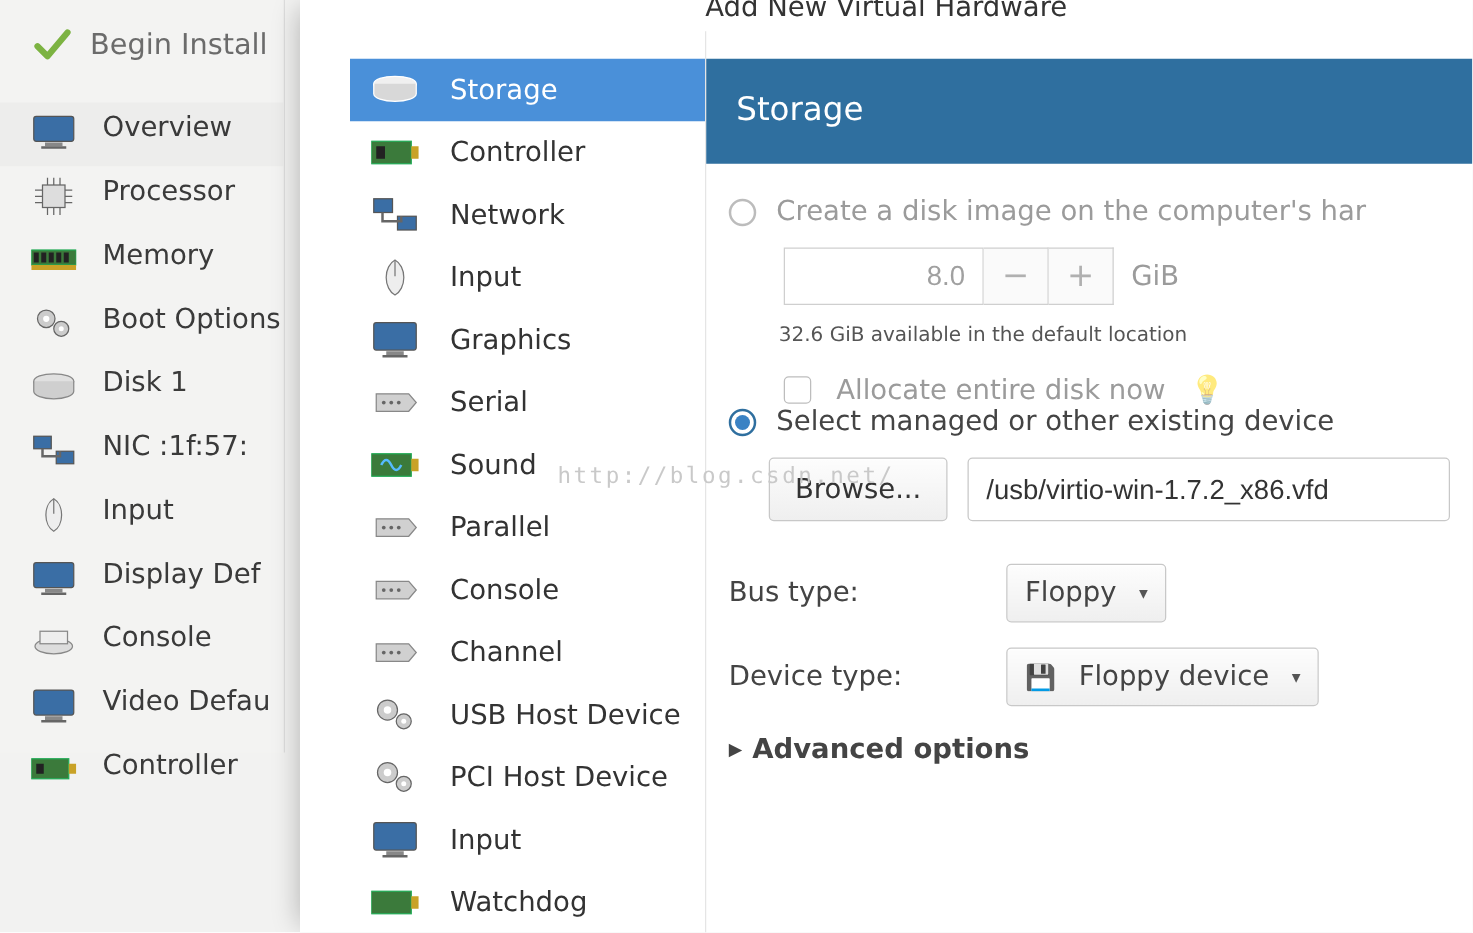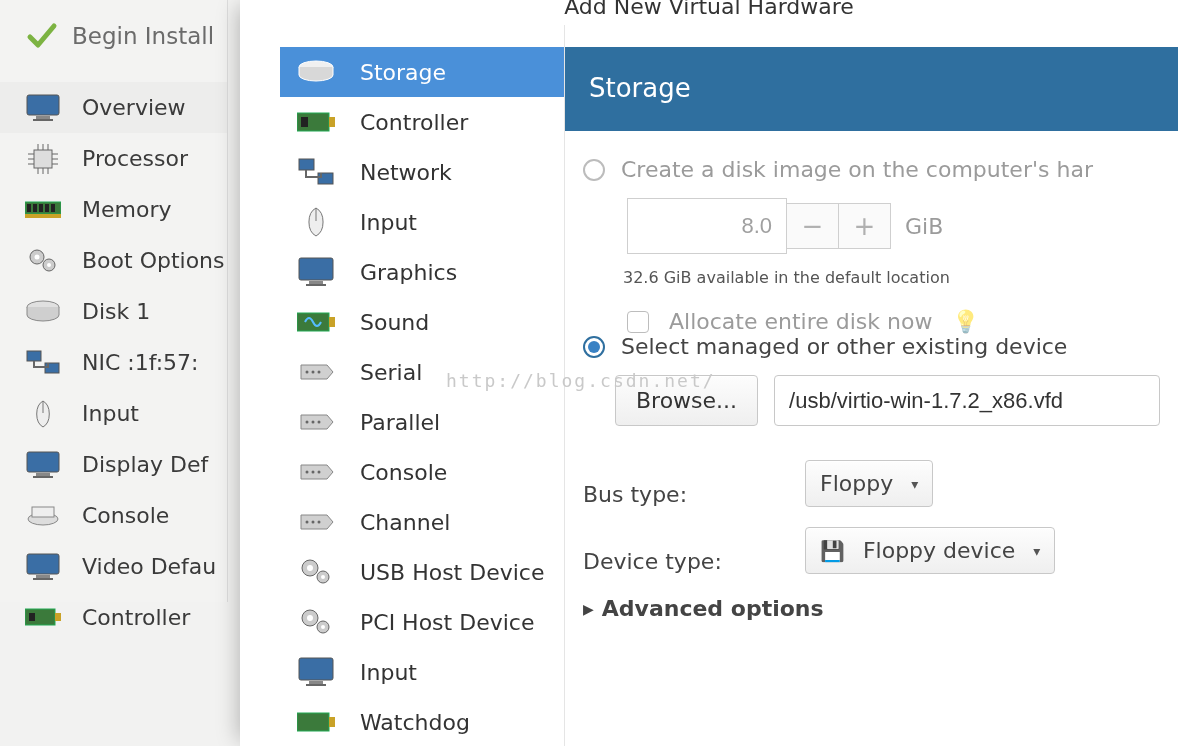--- a/index.html
+++ b/index.html
@@ -3,21 +3,21 @@
 <meta charset="utf-8">
 <style>
   * { box-sizing: border-box; }
   html,body { margin:0; padding:0; height:100%; font-family:"DejaVu Sans","Liberation Sans",sans-serif; color:#2b2b2b; background:#fff;}
   .app { position:relative; width:1178px; height:746px; overflow:hidden; background:#f2f2f1;}
   
   .back-window { position:absolute; left:0; top:0; width:228px; height:602px; background:#f3f3f2; border-right:1px solid #ddd;}
   .begin-install { display:flex; align-items:center; gap:14px; padding:20px 0 30px 26px; font-size:23px; color:#6b6b6b;}
   .check-icon svg{display:block}
   .back-list { list-style:none; margin:0; padding:0;}
-  .back-list li { display:flex; align-items:center; gap:18px; padding:8px 0 8px 22px; font-size:22px; color:#3a3a3a; height:51px;}
+  .back-list li { display:flex; gap:18px; padding:8px 0 8px 22px; font-size:22px; color:#3a3a3a; height:51px;}
   .back-list li.selected { background:#ededec;}
   .back-list .ic { width:42px; height:32px; display:flex; align-items:center; justify-content:center;}
   
   .modal { position:absolute; left:240px; top:0; right:0; height:746px; background:#fff; box-shadow:-8px 0 20px -6px rgba(0,0,0,.25);}
   .modal-title { text-align:center; font-size:22px; color:#333; padding:0 0 6px; margin-top:-6px;}
   .modal-body { display:flex; height:calc(100% - 24px);}
   
   .cat-list { width:325px; border-right:1px solid #e5e5e5; padding-top:22px; list-style:none; margin:0;}
   .cat-list li { display:flex; align-items:center; gap:22px; padding:8px 0 8px 14px; font-size:22px; color:#333; height:50px;}
   .cat-list li.selected { background:#4a90d9; color:#fff;}
@@ -26,31 +26,31 @@
   .panel { flex:1; display:flex; flex-direction:column;}
   .panel-header { background:#2f6f9f; color:#fff; font-size:26px; padding:26px 24px 28px; margin-top:22px;}
   .panel-content { padding:26px 18px 0 18px; font-size:22px; color:#444;}
   .row { display:flex; align-items:center; gap:16px; margin-bottom:16px;}
   .radio { width:22px; height:22px; border:2px solid #8a8a8a; border-radius:50%; display:inline-flex; align-items:center; justify-content:center; flex:0 0 auto;}
   .radio.disabled{ border-color:#bcbcbc;}
   .radio.checked { border-color:#2f6f9f;}
   .radio.checked::after{content:""; width:12px; height:12px; border-radius:50%; background:#3a82c4;}
   .muted { color:#9b9b9b;}
   .stepper { display:flex; align-items:center; margin-left:44px; margin-top:2px; margin-bottom:14px;}
-  .stepper input { width:160px; height:56px; border:1px solid #cfcfcf; text-align:right; padding:0 14px; font-size:22px; color:#a0a0a0; background:#fff;}
+  .stepper input { width:160px; height:46px; border:1px solid #cfcfcf; text-align:right; padding:0 14px; font-size:22px; color:#a0a0a0; background:#fff;}
   .stepper .btn { width:52px; height:46px; border:1px solid #cfcfcf; border-left:none; background:#fafafa; color:#b0b0b0; font-size:26px; display:flex;align-items:center;justify-content:center;}
   .stepper .unit{ margin-left:14px; color:#9b9b9b; font-size:22px;}
   .avail { margin-left:40px; color:#555; font-size:16px; margin-bottom:22px;}
   .chkrow { display:flex; gap:20px; align-items:center; margin-left:44px; }
   .chk { width:22px; height:22px; border:1px solid #bdbdbd; border-radius:4px; background:#fff;}
   .bulb{ font-size:22px; opacity:.5;}
   .browse-row{ display:flex; gap:16px; margin-top:16px; margin-bottom:34px;padding-left:32px;}
   .button{ border:1px solid #c8c8c8; background:linear-gradient(#fdfdfd,#efefef); border-radius:4px; padding:12px 20px; font-size:22px; color:#333; box-shadow:inset 0 1px 0 #fff;}
   .textbox{ border:1px solid #c8c8c8; border-radius:4px; padding:10px 14px; font-size:22px; color:#333; flex:1; min-width:300px;}
-  .field-row{ display:flex; align-items:flex-end; gap:14px; margin-bottom:20px;}
+  .field-row{ display:flex; align-items:center; gap:14px; margin-bottom:20px;}
   .field-row .lbl{ width:160px;}
   .select{ border:1px solid #c8c8c8; border-radius:4px; padding:10px 14px; font-size:22px; display:flex; align-items:center; gap:18px; background:linear-gradient(#fdfdfd,#efefef); box-shadow:inset 0 1px 0 #fff;margin-left:48px;}
   .select .caret{ font-size:14px; color:#555;}
   .floppy-emoji{font-size:20px}
   .adv { display:flex; align-items:center; gap:8px; font-weight:bold; margin-top:22px;}
   .tri{ font-size:14px;}
   .watermark{ position:absolute; left:446px; top:370px; color:#c9c9c9; font-family:monospace; font-size:18px; letter-spacing:2px; pointer-events:none;}
 </style>
 </head>
 <body>
@@ -241,38 +241,38 @@
               <svg width="36" height="30" viewBox="0 0 36 30">
                 <rect x="1" y="1" width="34" height="22" rx="2" fill="#3a6ea5" stroke="#555"></rect>
                 <rect x="11" y="24" width="14" height="3" fill="#888"></rect>
                 <rect x="8" y="27" width="20" height="2" fill="#666"></rect>
               </svg>
             </span>
           <span>Graphics</span>
         </li>
         <li>
           <span class="ic">
-              <svg width="38" height="28" viewBox="0 0 38 28">
-                <rect x="0" y="5" width="32" height="18" fill="#3b7a3b" stroke="#2a5"></rect>
-                <path d="M8 14 q4 -8 8 0 q4 8 8 0" stroke="#5bf" fill="none" stroke-width="2"></path>
-                <rect x="32" y="9" width="6" height="10" fill="#c9a227"></rect>
-              </svg>
-            </span>
-          <span>Sound</span>
-        </li>
-        <li>
-          <span class="ic">
               <svg width="38" height="22" viewBox="0 0 38 22">
                 <path d="M4 4 h26 l6 7 -6 7 h-26 z" fill="#d0d0d0" stroke="#888"></path>
                 <circle cx="10" cy="11" r="1.5" fill="#666"></circle>
                 <circle cx="16" cy="11" r="1.5" fill="#666"></circle>
                 <circle cx="22" cy="11" r="1.5" fill="#666"></circle>
               </svg>
             </span>
           <span>Serial</span>
+        </li>
+        <li>
+          <span class="ic">
+              <svg width="38" height="28" viewBox="0 0 38 28">
+                <rect x="0" y="5" width="32" height="18" fill="#3b7a3b" stroke="#2a5"></rect>
+                <path d="M8 14 q4 -8 8 0 q4 8 8 0" stroke="#5bf" fill="none" stroke-width="2"></path>
+                <rect x="32" y="9" width="6" height="10" fill="#c9a227"></rect>
+              </svg>
+            </span>
+          <span>Sound</span>
         </li>
         <li>
           <span class="ic">
               <svg width="38" height="22" viewBox="0 0 38 22">
                 <path d="M4 4 h26 l6 7 -6 7 h-26 z" fill="#d0d0d0" stroke="#888"></path>
                 <circle cx="10" cy="11" r="1.5" fill="#666"></circle>
                 <circle cx="16" cy="11" r="1.5" fill="#666"></circle>
                 <circle cx="22" cy="11" r="1.5" fill="#666"></circle>
               </svg>
             </span>

